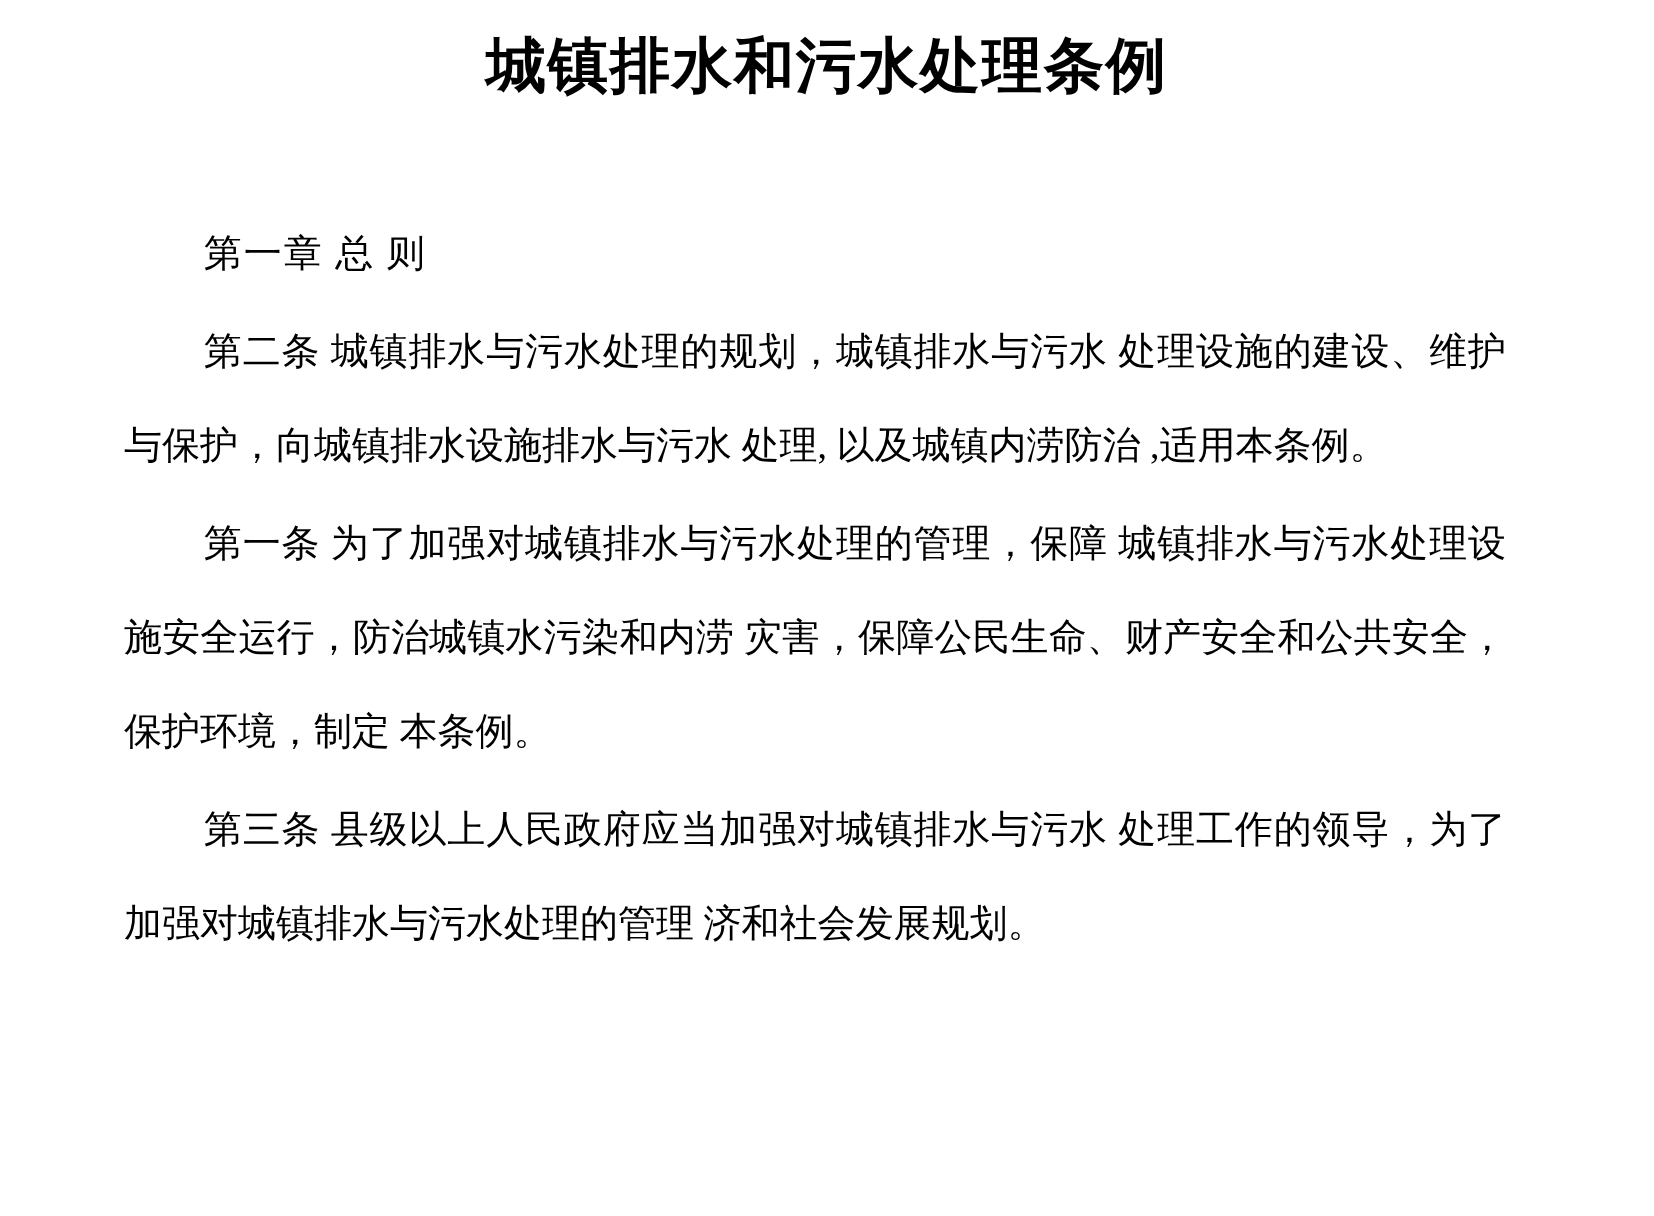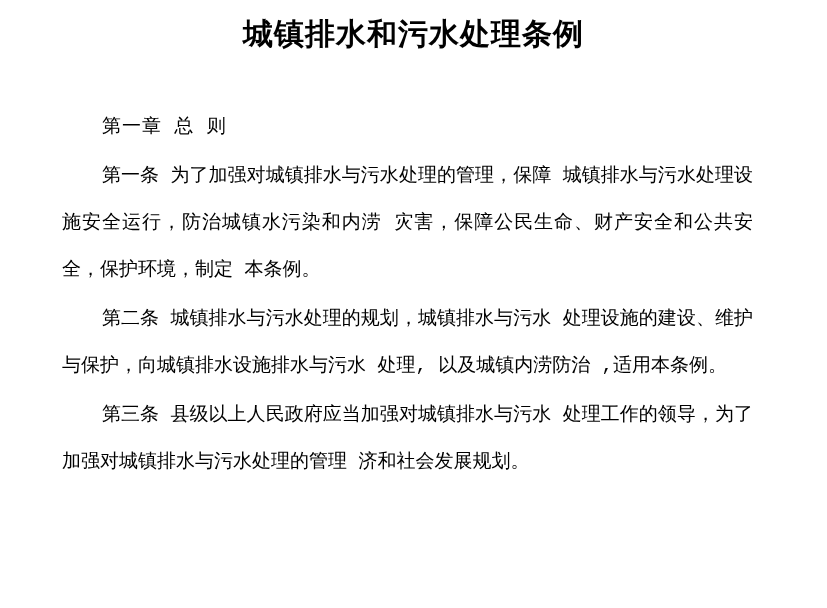--- a/index.html
+++ b/index.html
@@ -35,38 +35,38 @@
     margin-top: 48px;
     padding: 0 74px 0 62px;
   }
   p.para {
     margin: 0 0 2px 0;
     font-size: 19px;
     line-height: 47px;
     text-align: justify;
     text-justify: inter-ideograph;
     text-indent: 2.1em;
-    font-family: Liberation Mono, monospace;
+    font-family: Liberation Serif, serif;
   }
   p.chapter {
     text-indent: 2.1em;
     letter-spacing: 1px;
   }
 </style>
 </head>
 <body>
 
 <div class="page">
 
   <h1 class="doc-title">城镇排水和污水处理条例</h1>
 
   <div class="body-block">
 
     <p class="para chapter">第一章 总 则</p>
 
+    <p class="para">第二条 城镇排水与污水处理的规划，城镇排水与污水 处理设施的建设、维护与保护，向城镇排水设施排水与污水 处理, 以及城镇内涝防治 ,适用本条例。</p>
+
     <p class="para">第一条 为了加强对城镇排水与污水处理的管理，保障 城镇排水与污水处理设施安全运行，防治城镇水污染和内涝 灾害，保障公民生命、财产安全和公共安全，保护环境，制定 本条例。</p>
-
-    <p class="para">第二条 城镇排水与污水处理的规划，城镇排水与污水 处理设施的建设、维护与保护，向城镇排水设施排水与污水 处理, 以及城镇内涝防治 ,适用本条例。</p>
 
     <p class="para">第三条 县级以上人民政府应当加强对城镇排水与污水 处理工作的领导，为了加强对城镇排水与污水处理的管理 济和社会发展规划。</p>
 
   </div>
 </div>
 
 </body></html>

